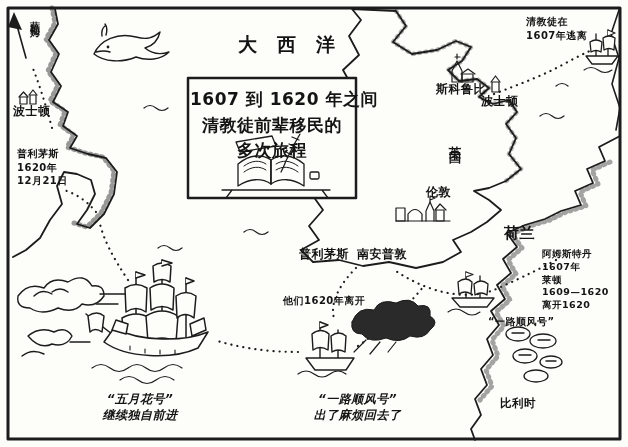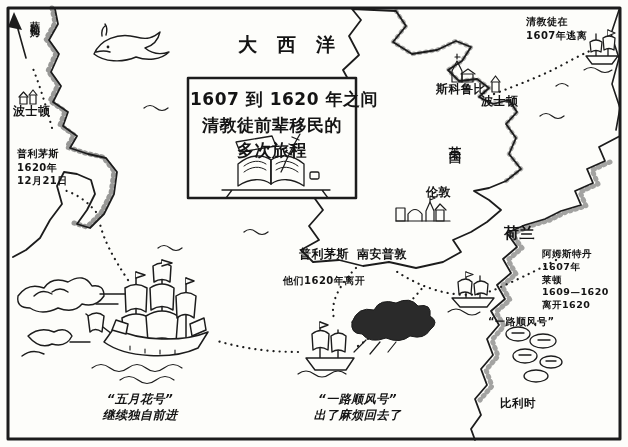--- a/index.html
+++ b/index.html
@@ -233,21 +233,21 @@
   </div>
 
   <div class="lbl" style="left:299px;top:246px">
     <span>普利茅斯</span>
   </div>
 
   <div class="lbl" style="left:357px;top:246px">
     <span>南安普敦</span>
   </div>
 
-  <div class="lbl sm" style="left:283px;top:274px">
+  <div class="lbl sm" style="left:283px;top:294px">
     <span>他们1620年离开</span>
   </div>
 
   <div class="lbl" style="left:504px;top:223px;font-size:15px">
     <span>荷兰</span>
   </div>
 
   <div class="lbl xs" style="left:542px;top:248px">
     <span>阿姆斯特丹</span>
     <span>1607年</span>

